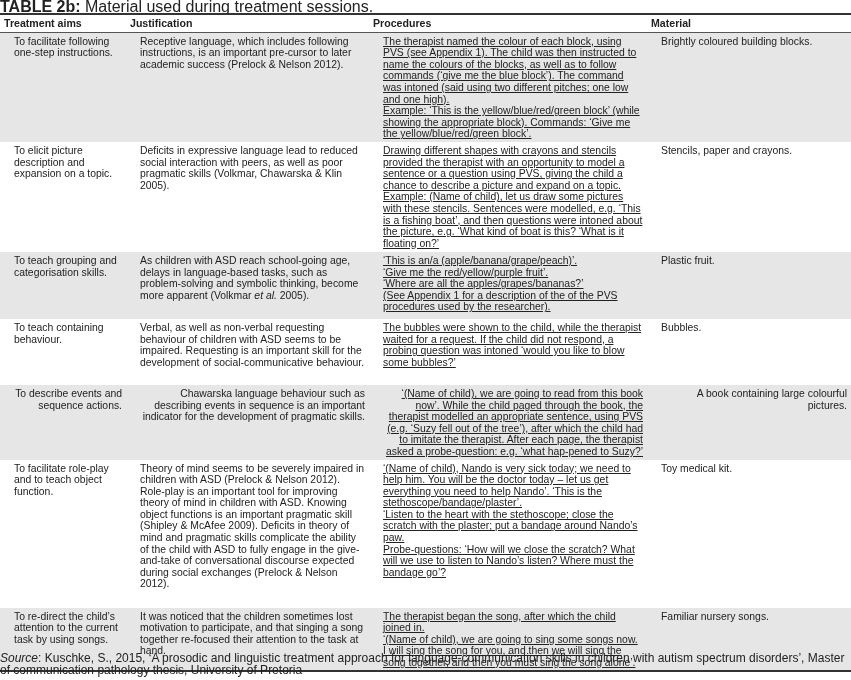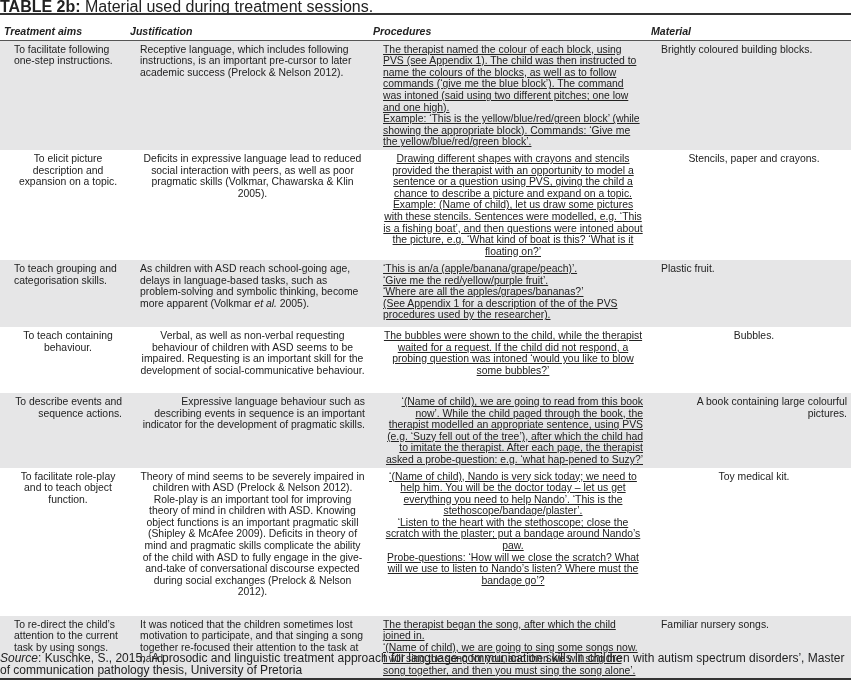--- a/index.html
+++ b/index.html
@@ -14,27 +14,27 @@
   table {
     position:absolute; left:0; top:13px; width:851px;
     border-collapse:collapse; table-layout:fixed;
   }
   col.c1 { width:126px; }
   col.c2 { width:243px; }
   col.c3 { width:278px; }
   col.c4 { width:204px; }
   thead th {
     text-align:left; font-weight:bold; font-size:10.6px;
-    padding:11px 4px 2px 4px; height:11px;
+    padding:3px 4px 2px 4px; height:11px;
     border-top:2px solid #333; border-bottom:1px solid #555;
-    vertical-align:top; white-space:nowrap;font-style:italic;
+    vertical-align:top; white-space:nowrap;
   }
   tbody td { vertical-align:top; padding:3px 4px 2px 14px; }
   tbody tr.shade td { background:#e6e6e7; }
-  tbody tr.plain td { background:#ffffff;text-align:center; }
+  tbody tr.plain td { background:#ffffff; }
   tbody tr:last-child td { border-bottom:2px solid #333; }
   .r1 td { height:96px; }
   .r2 td { height:105px; }
   .r3 td { height:62px; }
   .r4 td { height:61px; }
   .r5 td { height:69px;text-align:right; }
   .r6 td { height:143px; }
   .r7 td { height:46px; }
   .line { display:block;text-decoration:underline; }
   .source { position:absolute; left:0; top:652px; width:851px; font-size:12px; line-height:12px; }
@@ -93,21 +93,21 @@
     <tr class="plain r4">
       <td>To teach containing behaviour.</td>
       <td>Verbal, as well as non-verbal requesting behaviour of children with ASD seems to be impaired. Requesting is an important skill for the development of social-communicative behaviour.</td>
       <td>
           <span class="line">The bubbles were shown to the child, while the therapist waited for a request. If the child did not respond, a probing question was intoned ‘would you like to blow some bubbles?’</span>
         </td>
       <td>Bubbles.</td>
     </tr>
     <tr class="shade r5">
       <td>To describe events and sequence actions.</td>
-      <td>Expressive language behaviour such as describing events in sequence is an important indicator for the development of pragmatic skills.</td>
+      <td>Chawarska language behaviour such as describing events in sequence is an important indicator for the development of pragmatic skills.</td>
       <td>
           <span class="line">‘(Name of child), we are going to read from this book now’. While the child paged through the book, the therapist modelled an appropriate sentence, using PVS (e.g. ‘Suzy fell out of the tree’), after which the child had to imitate the therapist. After each page, the therapist asked a probe-question: e.g. ‘what hap-pened to Suzy?’</span>
         </td>
       <td>A book containing large colourful pictures.</td>
     </tr>
     <tr class="plain r6">
       <td>To facilitate role-play and to teach object function.</td>
       <td>Theory of mind seems to be severely impaired in children with ASD (Prelock &amp; Nelson 2012). Role-play is an important tool for improving theory of mind in children with ASD. Knowing object functions is an important pragmatic skill (Shipley &amp; McAfee 2009). Deficits in theory of mind and pragmatic skills complicate the ability of the child with ASD to fully engage in the give-and-take of conversational discourse expected during social exchanges (Prelock &amp; Nelson 2012).</td>
       <td>
           <span class="line">‘(Name of child), Nando is very sick today; we need to help him. You will be the doctor today – let us get everything you need to help Nando’. ‘This is the stethoscope/bandage/plaster’.</span>

